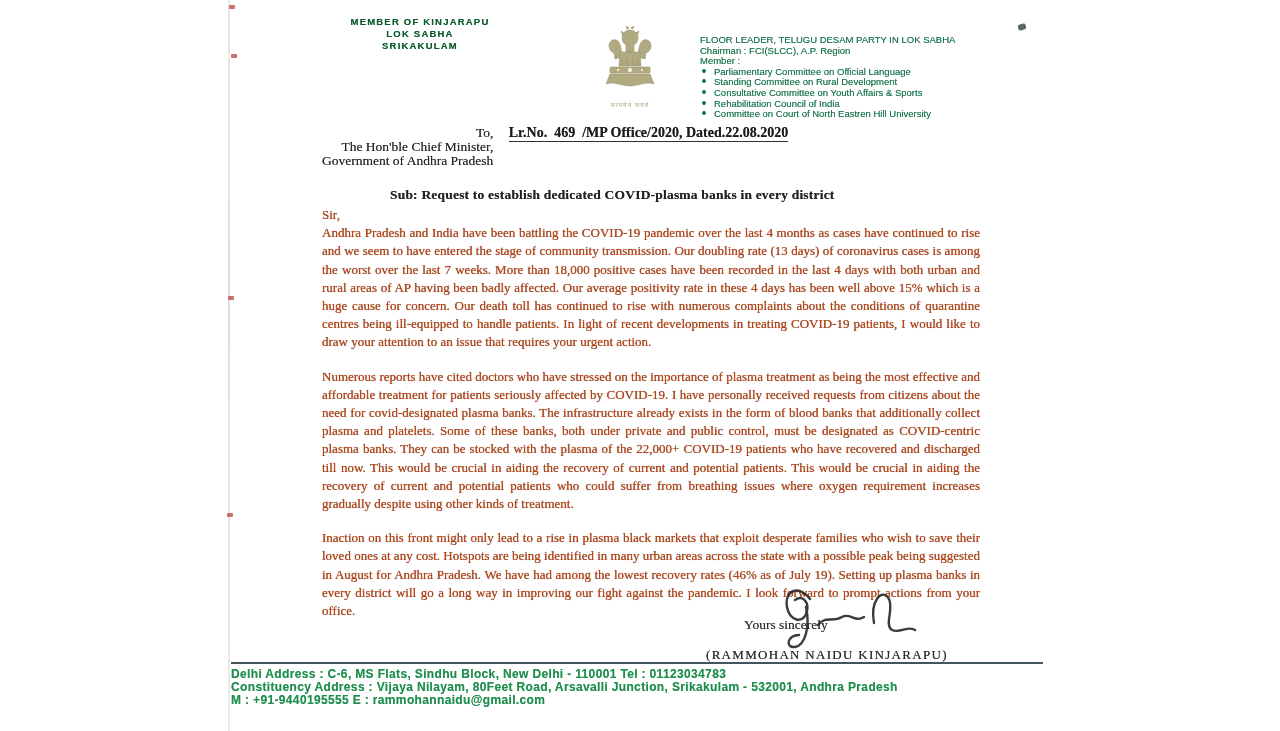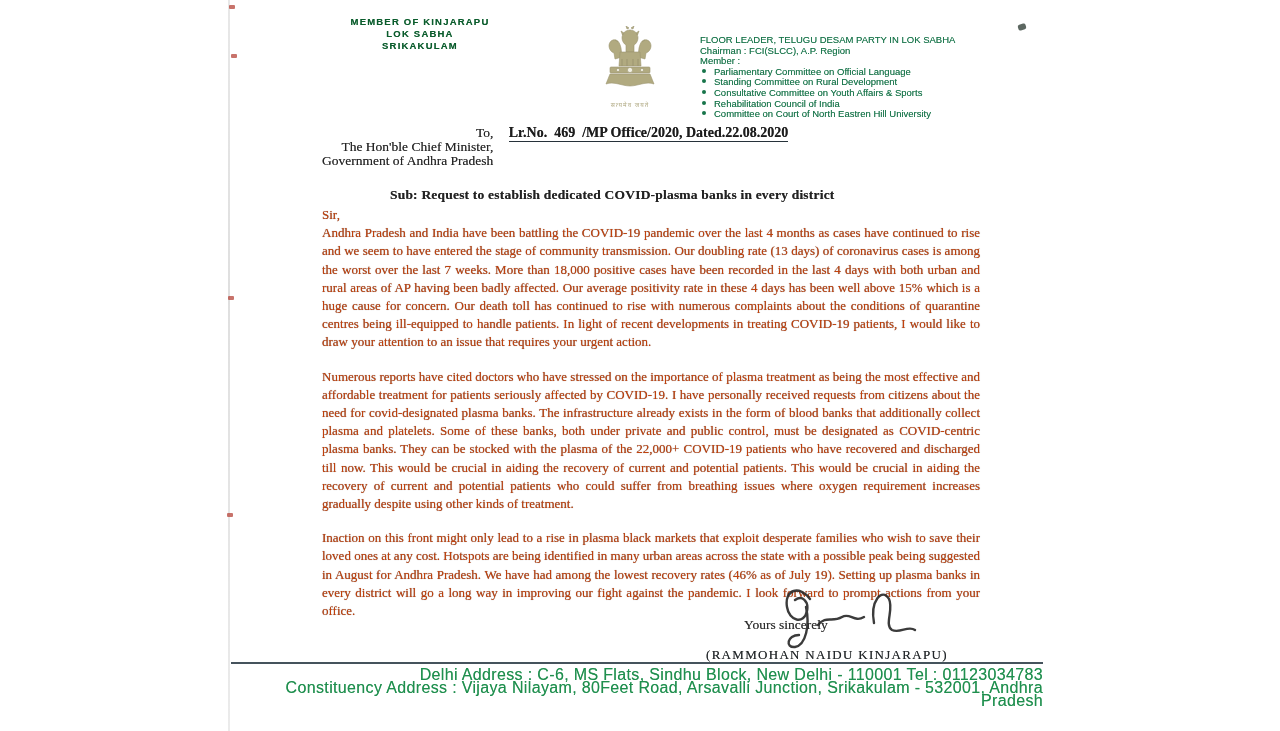--- a/index.html
+++ b/index.html
@@ -112,23 +112,23 @@
     letter-spacing: 1.3px; white-space: nowrap;
     text-shadow: 0 0 .6px rgba(30,30,30,.6);
   }
 
   
   .footer-divider {
     left: 231px; top: 662px; width: 812px; height: 2px;
     background: #45535c;
   }
   .footer {
-    left: 231px; top: 668px; width: 812px; text-align: right;
+    left: 231px; top: 668px; width: 812px; text-align: left;
     font-family: "Liberation Sans", sans-serif;
-    color: #1f8f4e; font-weight: normal; font-size: 16px;
+    color: #1f8f4e; font-weight: bold; font-size: 12px;
     line-height: 13.2px; letter-spacing: .35px;
     text-shadow: 0 0 .5px rgba(31,143,78,.6);
   }
 </style>
 </head>
 <body>
 
 <div class="abs page-edge-line"></div>
 <div class="abs red-mark" style="left:229px; top:5px;"></div>
 <div class="abs red-mark" style="left:231px; top:54px;"></div>
@@ -225,13 +225,14 @@
       <path d="M122 40 C118 18 130 4 137 16 C142 26 132 42 140 47 C148 51 156 42 163 47"></path>
     </g>
   </svg>
 </div>
 <div class="abs signatory">(RAMMOHAN NAIDU KINJARAPU)</div>
 
 <div class="abs footer-divider"></div>
 <div class="abs footer">
   <div>Delhi Address : C-6, MS Flats, Sindhu Block, New Delhi - 110001 Tel : 01123034783</div>
   <div>Constituency Address : Vijaya Nilayam, 80Feet Road, Arsavalli Junction, Srikakulam - 532001, Andhra Pradesh</div>
+  <div>M : +91-9440195555 E : rammohannaidu@gmail.com</div>
 </div>
 
 </body></html>

